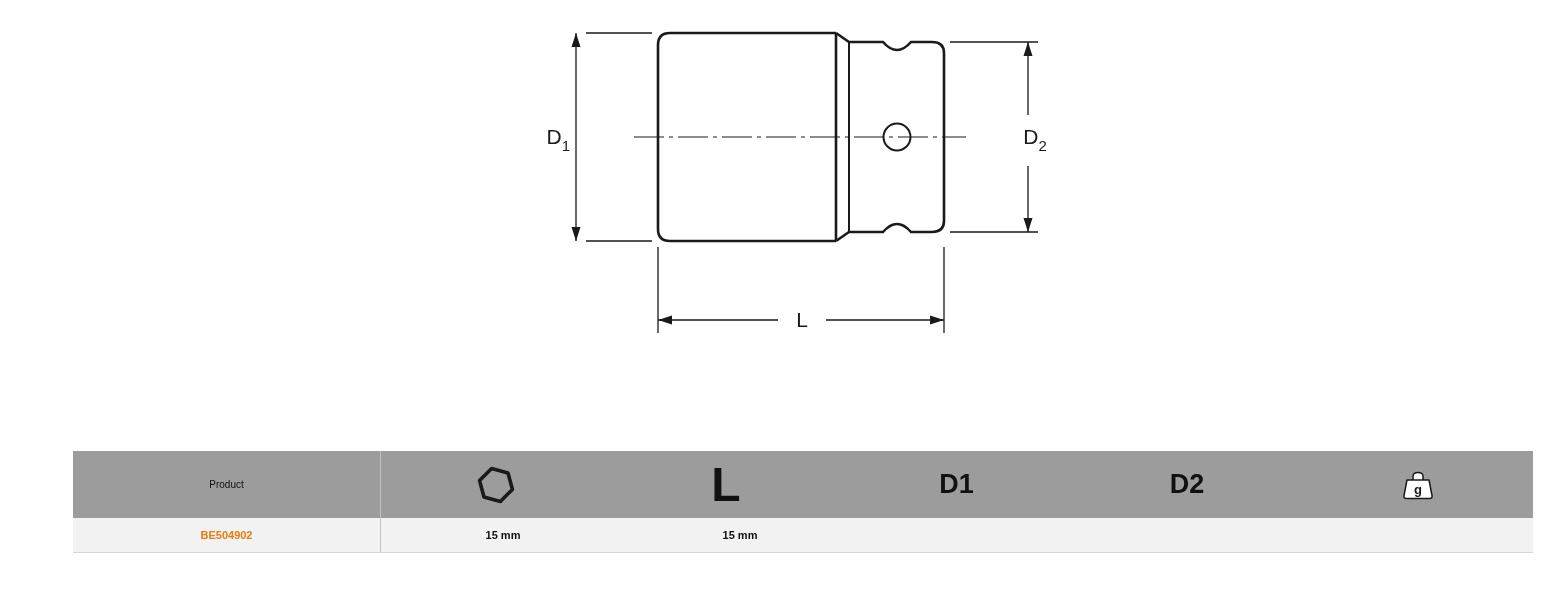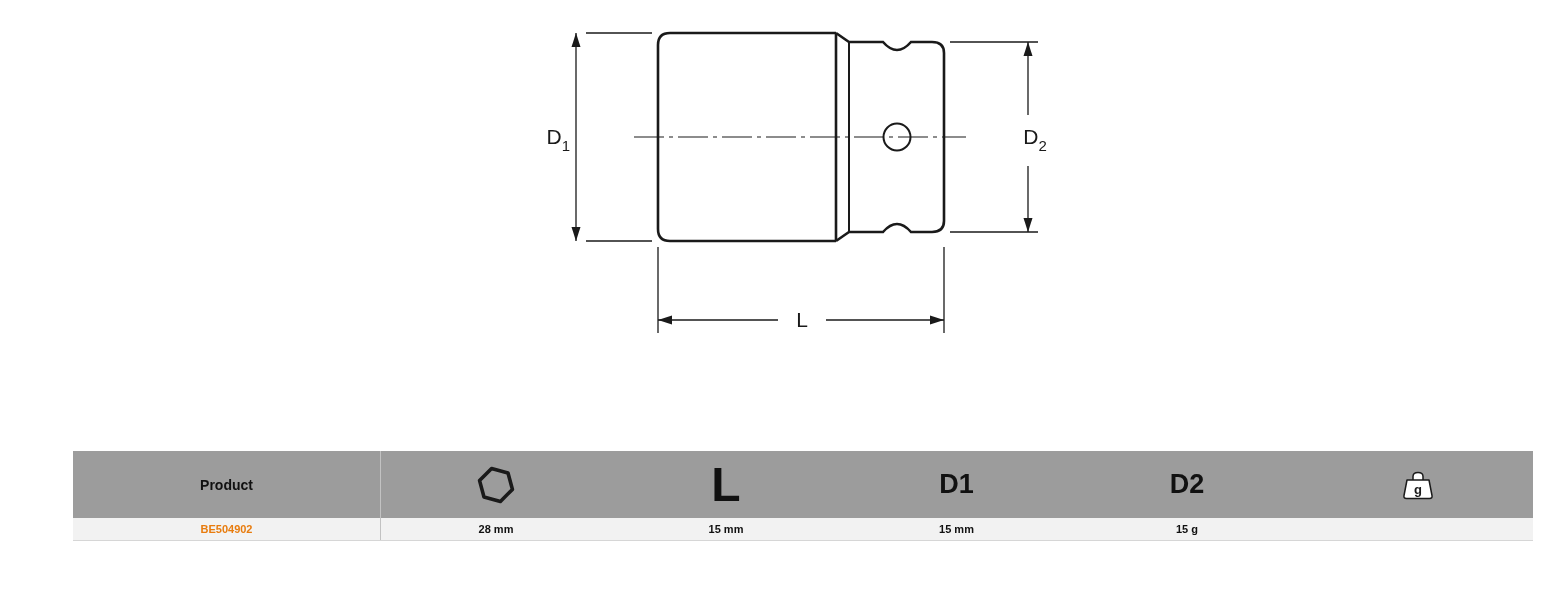--- a/index.html
+++ b/index.html
@@ -13,24 +13,24 @@
   .page { position: absolute; inset: 0; margin-left: 36px; }
 
   
   .drawing-svg { position: absolute; top: 0; left: 0; }
   .dim-label { font-family: "Liberation Sans", "DejaVu Sans", sans-serif; }
 
   
   .spec-table { position: absolute; left: 37px; top: 451px; width: 1460px; }
   .grid-6 { display: grid; grid-template-columns: 308px 230px 230px 231px 230px 231px; }
   .spec-header { background: var(--header-bg, #9c9c9c); height: 67px; }
-  .spec-row { background: var(--row-bg, #f2f2f2); height: 23px; border-bottom: 1px solid #d6d6d6; }
+  .spec-row { background: var(--row-bg, #f2f2f2); height: 35px; border-bottom: 1px solid #d6d6d6; gap: 7px; }
   .cell { display: flex; align-items: center; justify-content: center; min-width: 0; }
   .first-col { border-right: 1px solid #c2c2c2; }
-  .product-header-label { font-size: 14px; font-weight: bold; color: #111; text-align: center; }
+  .product-header-label { font-size: 10px; font-weight: normal; color: #111; text-align: center; }
   .header-L { font-size: 48px; font-weight: bold; line-height: 1; color: #111; }
   .header-D { font-size: 27px; font-weight: bold; color: #111; }
   .value { font-size: 11px; font-weight: bold; color: #111; white-space: nowrap; }
   .product-code { font-size: 11px; font-weight: bold; color: var(--accent, #e87c0e); cursor: pointer; white-space: nowrap; }
 </style>
 </head>
 <body>
 
 <div class="page">
 
@@ -106,27 +106,21 @@
           <text x="19" y="26" text-anchor="middle" font-size="13" font-weight="bold" fill="#1a1a1a">g</text>
         </svg>
       </div>
     </div>
 
     <div class="grid-6 spec-row">
       <div class="cell first-col">
         <span class="product-code">BE504902</span>
       </div>
       <div class="cell">
-        <span class="value">28 mm</span>
-      </div>
-      <div class="cell">
         <span class="value">15 mm</span>
       </div>
       <div class="cell">
         <span class="value">15 mm</span>
-      </div>
-      <div class="cell">
-        <span class="value">15 g</span>
       </div>
     </div>
 
   </div>
 </div>
 
 </body></html>

